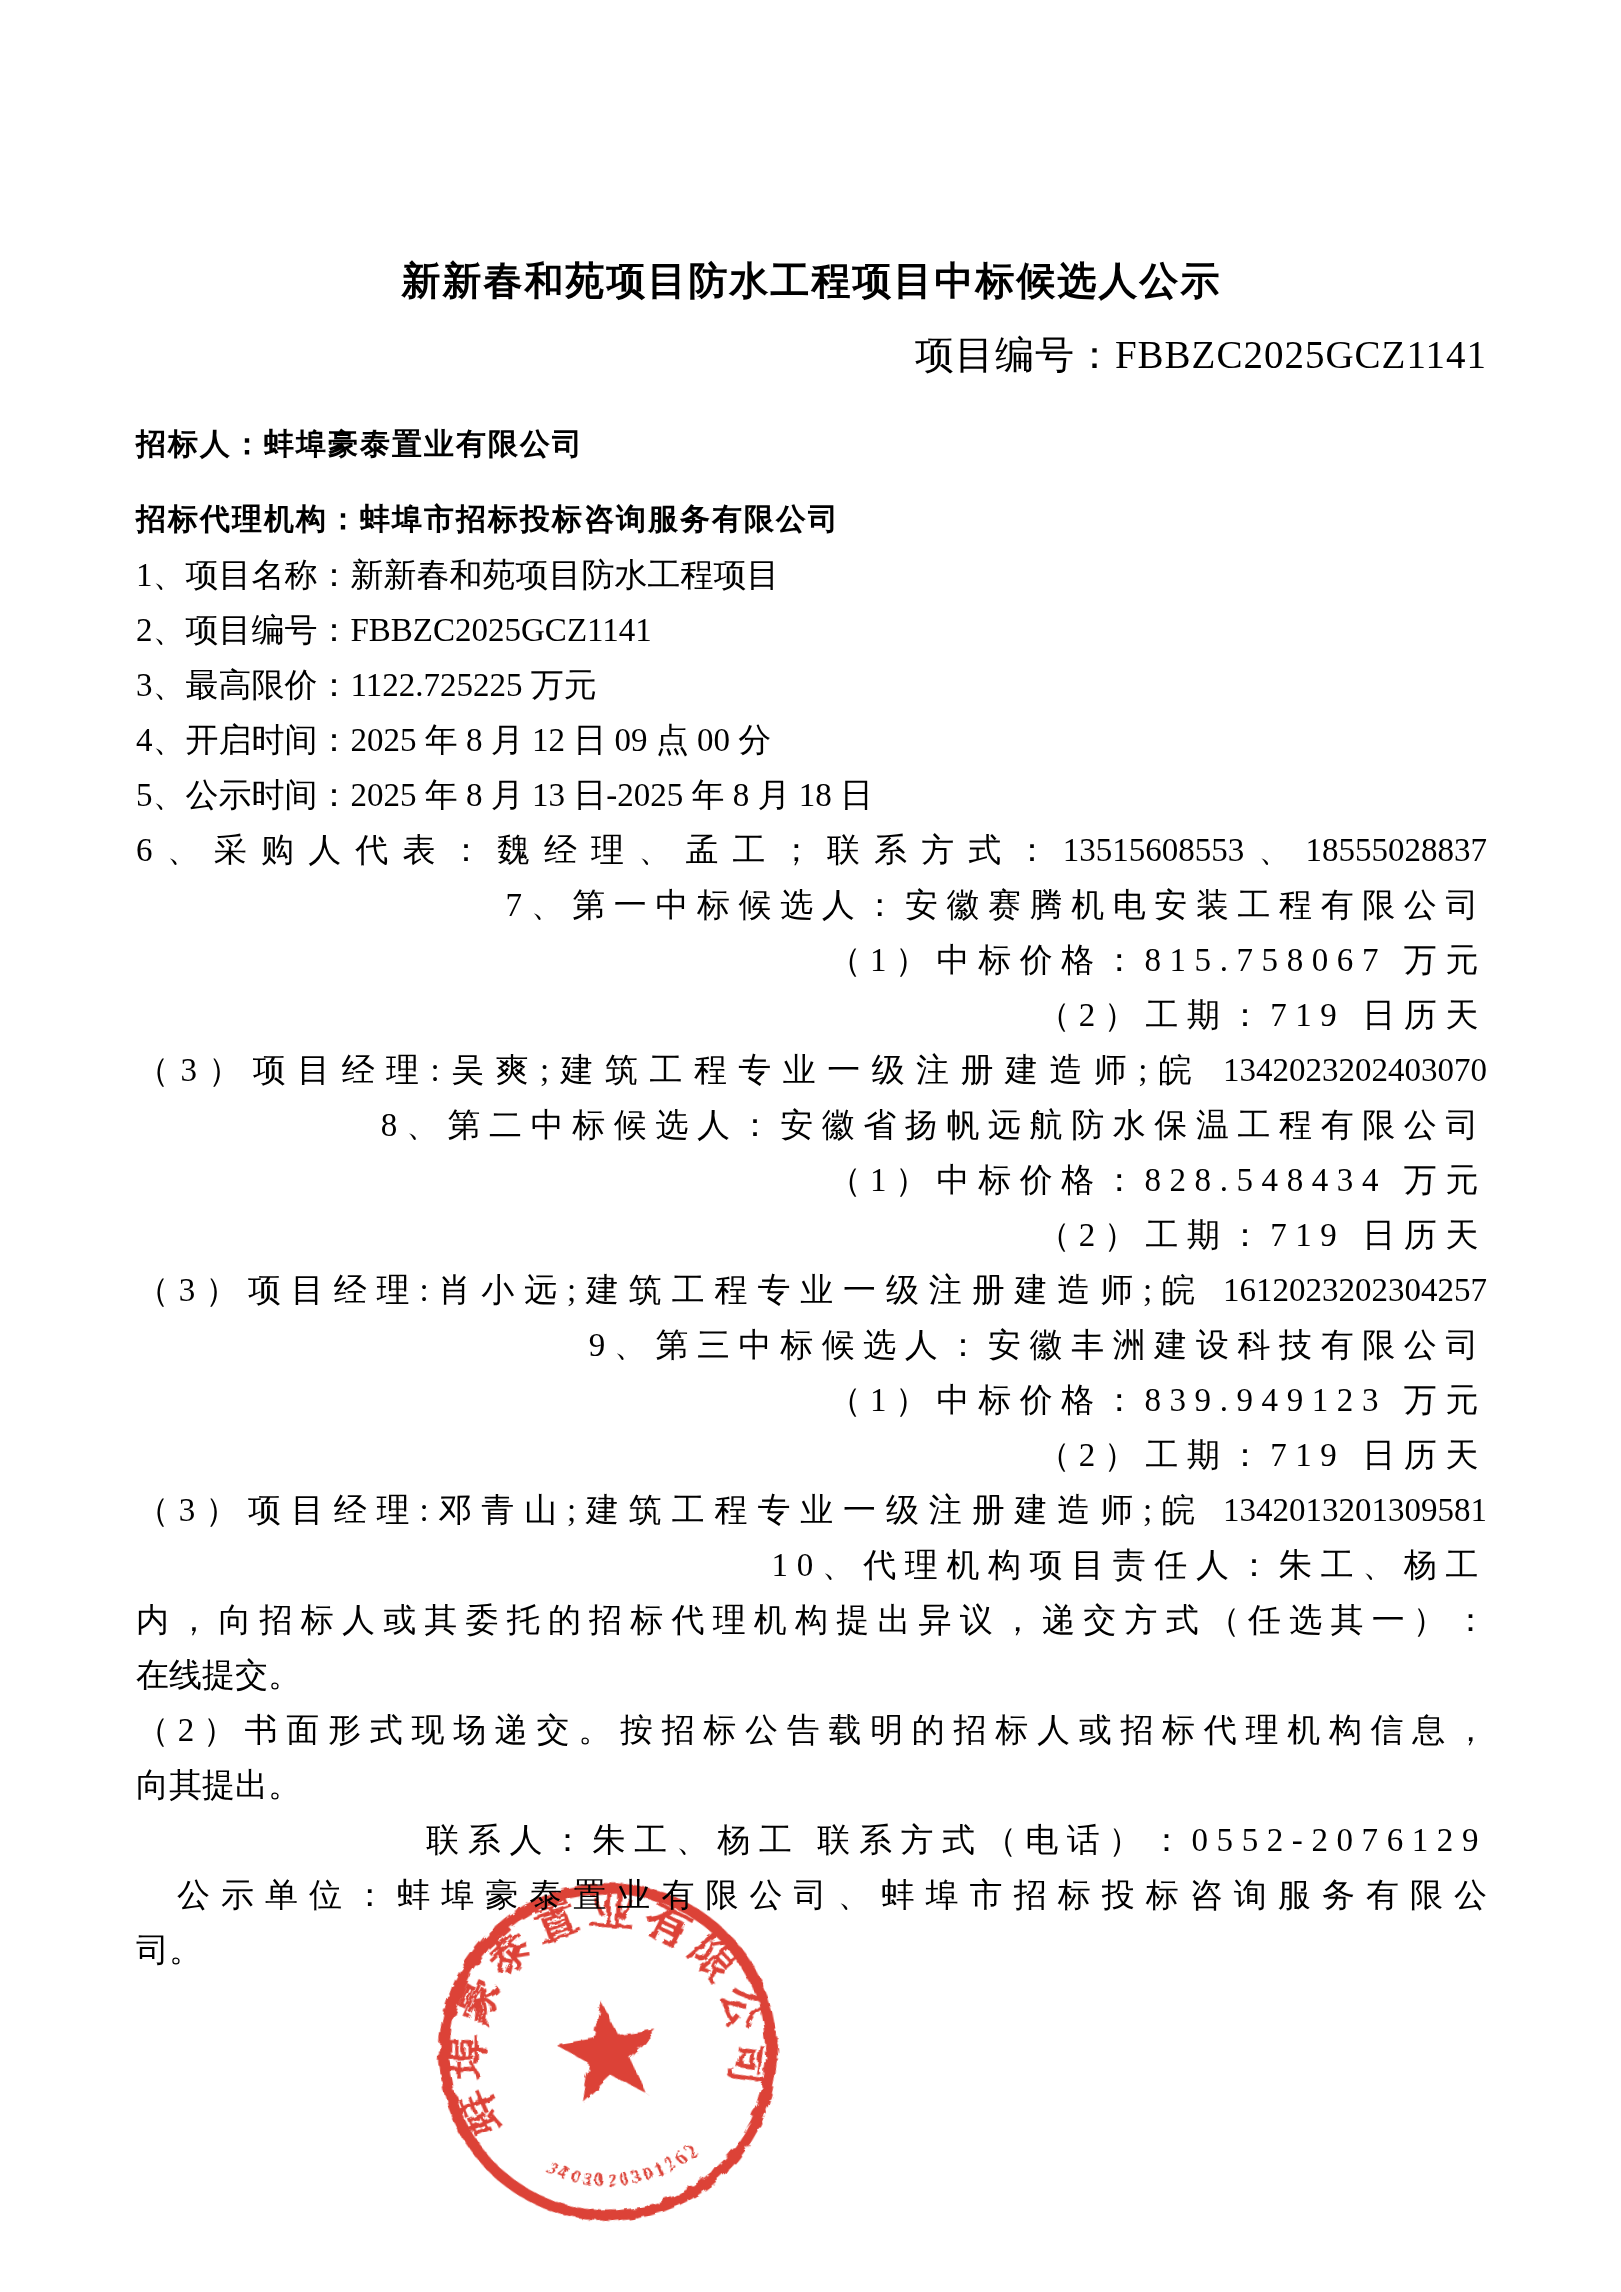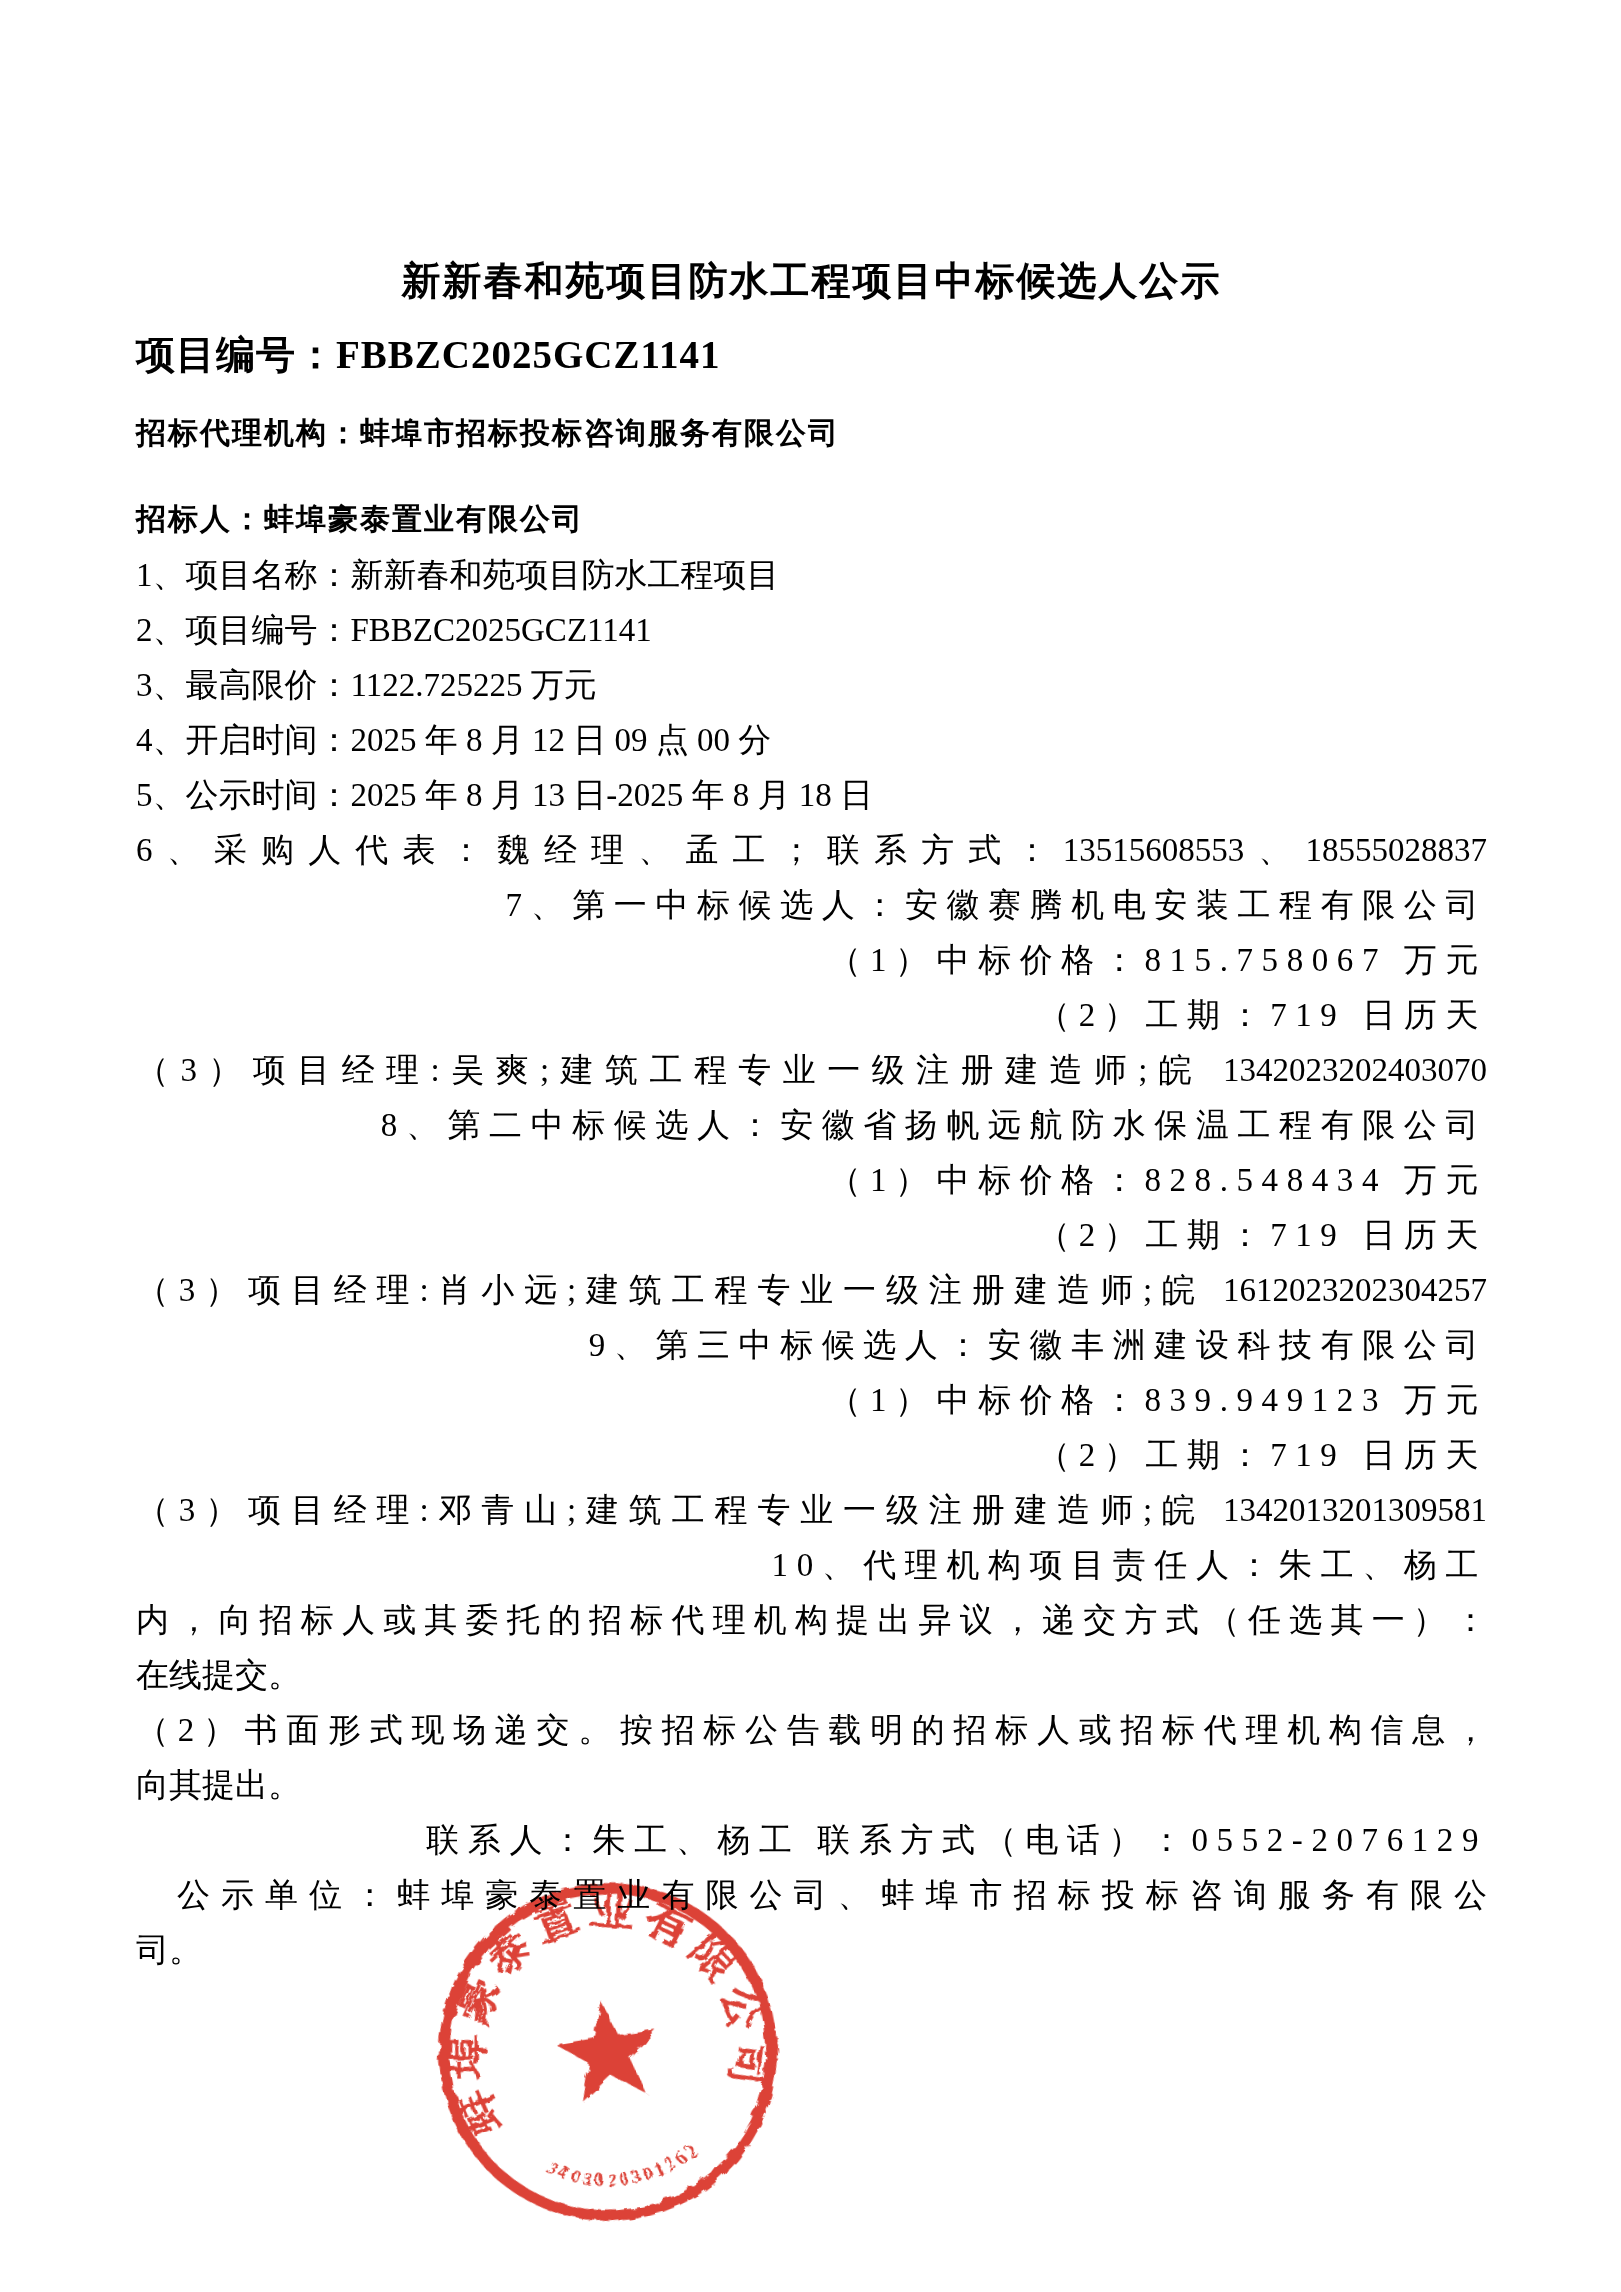--- a/index.html
+++ b/index.html
@@ -24,22 +24,22 @@
     font-size: 39px;
     line-height: 49px;
     font-weight: bold;
     text-align: center;
     letter-spacing: 2px;
   }
   .doc-subtitle {
     margin: 24.5px 0 0 0;
     font-size: 39px;
     line-height: 49px;
-    font-weight: bold;
-    text-align: left;
+    font-weight: normal;
+    text-align: right;
     letter-spacing: 1px;
   }
   .bold-line {
     font-family: "Liberation Sans", "DejaVu Sans", sans-serif;
     font-weight: bold;
     font-size: 30px;
     line-height: 43px;
     margin: 0;
     letter-spacing: 2px;
   }
@@ -77,22 +77,22 @@
     font-weight: bold;
   }
 </style>
 </head>
 <body>
 
 <div class="page">
   <div class="content">
     <h1 class="doc-title">新新春和苑项目防水工程项目中标候选人公示</h1>
     <h2 class="doc-subtitle">项目编号：FBBZC2025GCZ1141</h2>
+    <p class="bold-line tenderer">招标人：蚌埠豪泰置业有限公司</p>
     <p class="bold-line agency">招标代理机构：蚌埠市招标投标咨询服务有限公司</p>
-    <p class="bold-line tenderer">招标人：蚌埠豪泰置业有限公司</p>
 
     <div class="body-lines">
       <p class="ln">1、项目名称：新新春和苑项目防水工程项目</p>
       <p class="ln">2、项目编号：FBBZC2025GCZ1141</p>
       <p class="ln">3、最高限价：1122.725225 万元</p>
       <p class="ln">4、开启时间：2025 年 8 月 12 日 09 点 00 分</p>
       <p class="ln">5、公示时间：2025 年 8 月 13 日-2025 年 8 月 18 日</p>
       <p class="ln full">6、采购人代表：魏经理、孟工；联系方式：13515608553、18555028837</p>
       <p class="ln spread">7、第一中标候选人：安徽赛腾机电安装工程有限公司</p>
       <p class="ln spread">（1）中标价格：815.758067 万元</p>

